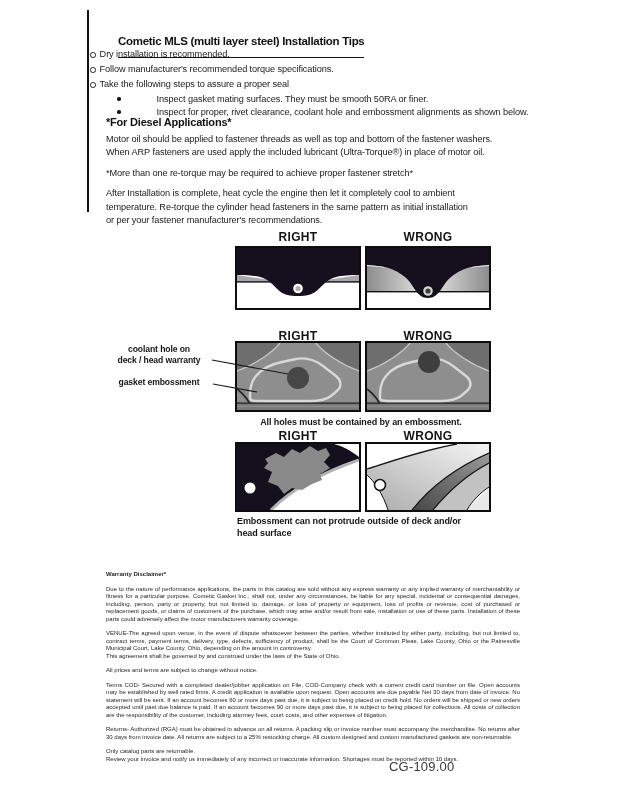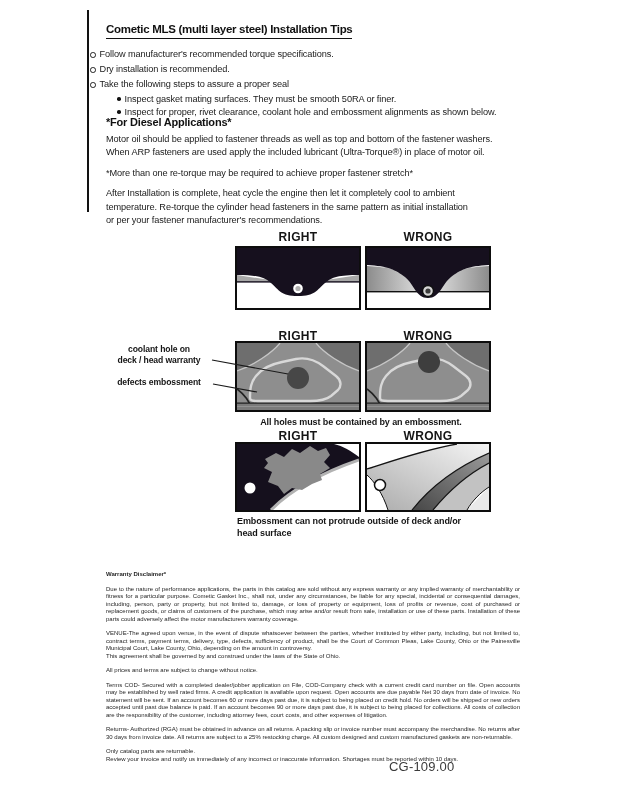--- a/index.html
+++ b/index.html
@@ -1,26 +1,26 @@
 <!DOCTYPE html>
 <html><head>
 <meta charset="utf-8">
 <style>
   html,body{margin:0;padding:0;background:#ffffff;}
   .page{position:relative;width:618px;height:800px;background:#ffffff;overflow:hidden;
         font-family:"Liberation Sans", sans-serif;color:#1a1a1a;}
   .vline{position:absolute;left:87px;top:10px;width:2px;height:202px;background:#121212;}
-  .title{position:absolute;left:106px;top:23px;margin:0;font-size:11.5px;font-weight:bold;
+  .title{position:absolute;left:106px;top:23px;margin:12px;font-size:11.5px;font-weight:bold;
          letter-spacing:-0.3px;color:#111;display:inline-block;border-bottom:1.3px solid #111;
-         padding-bottom:3px;}
+         padding-bottom:10px;}
   .tips{position:absolute;left:90px;top:47px;width:460px;font-size:9.2px;letter-spacing:-0.1px;}
   .bullet{display:flex;line-height:15.2px;}
   .bullet .o{flex:0 0 auto;width:3.6px;height:3.6px;border:1px solid #222;border-radius:50%;
              margin:5px 4px 0 0;}
-  .sub{display:flex;line-height:13px;margin-left:27px;}
+  .sub{display:flex;line-height:13px;margin-left:27px;gap:32px;}
   .sub .d{flex:0 0 auto;width:3.6px;height:3.6px;background:#111;border-radius:50%;margin:4.4px 4px 0 0;}
   .diesel{position:absolute;left:106px;top:116px;width:414px;}
   .diesel h2{margin:0 0 5px 0;font-size:11px;font-weight:bold;letter-spacing:-0.2px;color:#111;}
   .diesel p{margin:0 0 7px 0;font-size:9.2px;line-height:13.4px;letter-spacing:-0.1px;white-space:pre-line;}
   .dlabel{position:absolute;width:126px;text-align:center;font-size:12px;font-weight:bold;
           letter-spacing:0.3px;color:#151515;}
   .dbox{position:absolute;border:2px solid #0d0d0d;background:#fff;line-height:0;}
   .dbox svg{display:block;}
   .dcap{position:absolute;font-size:9px;font-weight:bold;letter-spacing:-0.1px;color:#151515;line-height:11.5px;}
   .ann{position:absolute;width:104px;text-align:center;font-size:8.6px;font-weight:bold;
@@ -38,25 +38,25 @@
 
 <div class="page">
 
   <div class="vline"></div>
 
   <h1 class="title">Cometic MLS (multi layer steel) Installation Tips</h1>
 
   <div class="tips">
     <div class="bullet">
         <span class="o"></span>
-        <span>Follow manufacturer's recommended torque specifications.</span>
+        <span>Dry installation is recommended.</span>
       </div>
     <div class="bullet">
         <span class="o"></span>
-        <span>Dry installation is recommended.</span>
+        <span>Follow manufacturer's recommended torque specifications.</span>
       </div>
     <div class="bullet">
         <span class="o"></span>
         <span>Take the following steps to assure a proper seal</span>
       </div>
     <div class="sub">
         <span class="d"></span>
         <span>Inspect gasket mating surfaces.  They must be smooth 50RA or finer.</span>
       </div>
     <div class="sub">
@@ -113,21 +113,21 @@
   </div>
 
 
   <div class="dlabel" style="left:235px;top:329px">RIGHT</div>
   <div class="dlabel" style="left:365px;top:329px">WRONG</div>
 
   <div class="ann" style="left:107px;top:344px">
     <div>coolant hole on</div>
     <div>deck / head warranty</div>
   </div>
-  <div class="ann" style="left:107px;top:377px">defects embossment</div>
+  <div class="ann" style="left:107px;top:377px">gasket embossment</div>
 
   <div class="dbox" style="left:235px;top:341px">
     <svg width="122" height="67" viewBox="0 0 122 67">
       <rect width="122" height="67" fill="#8e8e8e"></rect>
       <path d="M0,0 H43 C35,10 17,22 0,28 Z" fill="#6e6e6e"></path>
       <path d="M43,0 C35,10 17,22 0,28" fill="none" stroke="#c6c6c6" stroke-width="1.3"></path>
       <path d="M79,0 H122 V28 C105,22 87,10 79,0 Z" fill="#6e6e6e"></path>
       <path d="M79,0 C87,10 105,22 122,28" fill="none" stroke="#c6c6c6" stroke-width="1.3"></path>
       <path d="M0,46 C8,52 13,59 15,67" fill="none" stroke="#222222" stroke-width="1.6"></path>
       <rect x="0" y="60" width="122" height="7" fill="#7a7a7a"></rect>

